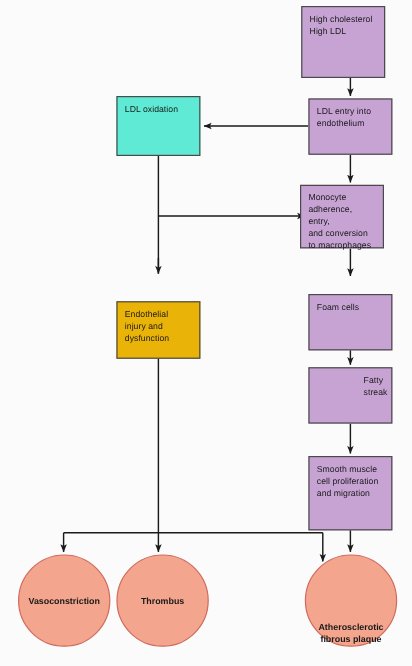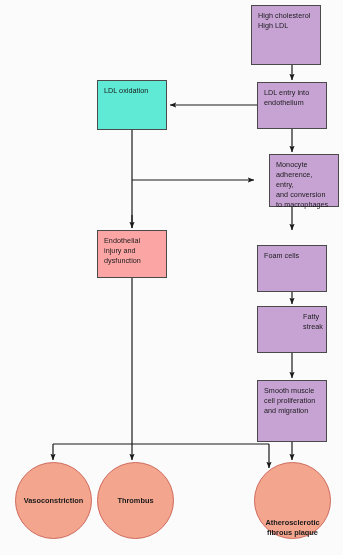--- a/index.html
+++ b/index.html
@@ -20,21 +20,21 @@
     align-items:flex-start;
     justify-content:flex-start;
     padding:5px 6px;
     font-size:7.2px;
     line-height:1.38;
     color:#1a1a1a;
     letter-spacing:.05px;
   }
   .node.purple{background:#c7a3d4;}
   .node.orange{background:#5eead4;}
-  .node.blue{background:#fca5a5;}
+  .node.blue{background:#eab308;margin-top:21px;}
 
   .ellipse{
     position:absolute;
     box-sizing:border-box;
     border:1px solid #cf6a5d;
     background:#f4a58e;
     border-radius:50%;
     display:flex;
     align-items:center;
     justify-content:center;
@@ -94,21 +94,21 @@
   <div class="node purple" style="left:251px;top:5px;width:70px;height:60px;">
     <span class="txt">High cholesterol
 High LDL</span>
   </div>
 
   <div class="node purple" style="left:257px;top:82px;width:70px;height:47px;">
     <span class="txt">LDL entry into
 endothelium</span>
   </div>
 
-  <div class="node purple" style="left:269px;top:154px;width:70px;height:53px;">
+  <div class="node purple" style="left:250px;top:154px;width:70px;height:53px;">
     <span class="txt">Monocyte
 adherence, entry,
 and conversion
 to macrophages</span>
   </div>
 
   <div class="node purple" style="left:257px;top:232px;width:70px;height:47px;margin-top:13px;">
     <span class="txt">Foam cells</span>
   </div>
 

